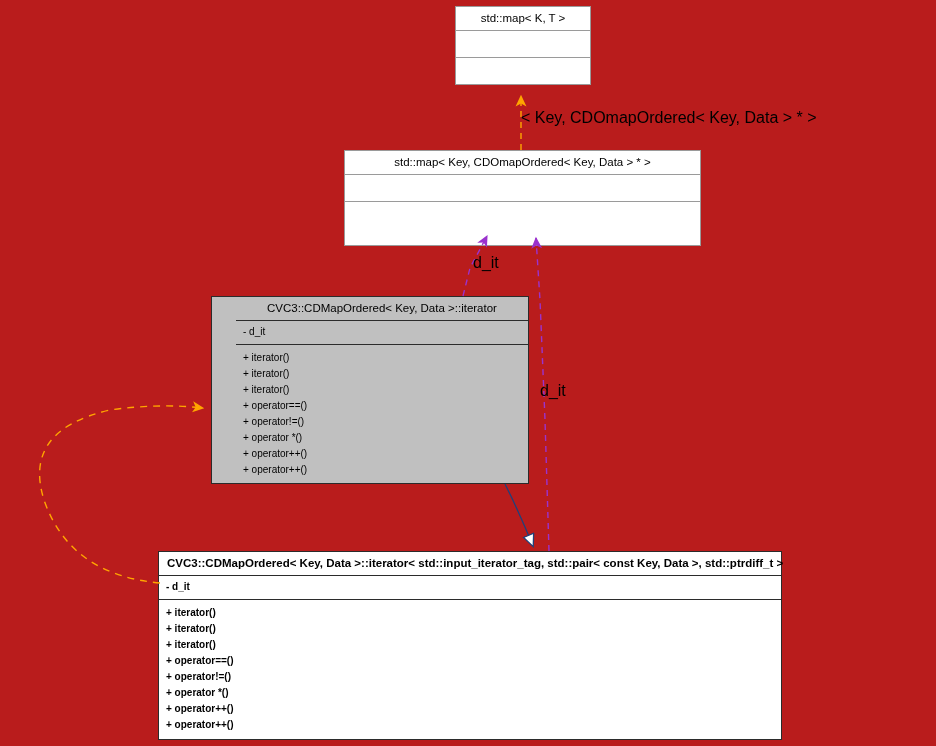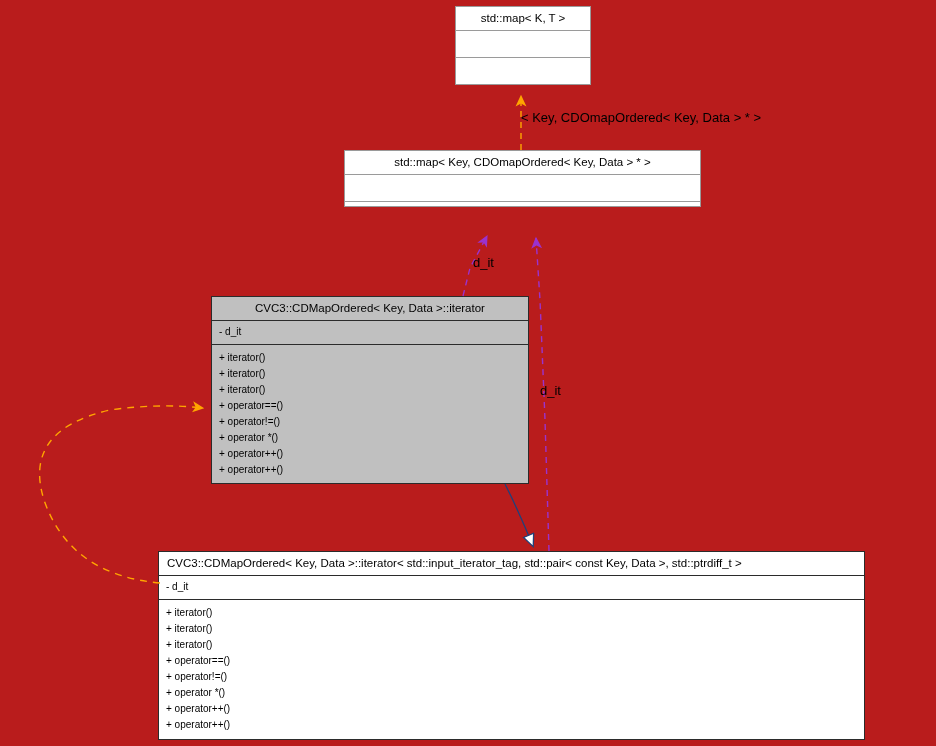--- a/index.html
+++ b/index.html
@@ -22,20 +22,21 @@
     position: absolute;
     box-sizing: border-box;
     border: 1px solid #9a9a9a;
     background: #ffffff;
     font-size: 11px;
     color: #000000;
   }
   .uml-box.filled {
     background: #c0c0c0;
     border: 1px solid #2b2b2b;
+    padding-left: 24px;
   }
   .uml-box.plainborder {
     border: 1px solid #2b2b2b;
   }
   .uml-title {
     box-sizing: border-box;
     text-align: center;
     white-space: nowrap;
     padding: 4px 6px 5px 6px;
     font-size: 11.5px;
@@ -56,21 +57,21 @@
   }
   .uml-section.empty {
     height: 26px;
     padding: 0;
   }
   .uml-row {
     white-space: nowrap;
   }
   .edge-label {
     position: absolute;
-    font-size: 13px;
+    font-size: 16px;
     color: #000000;
     white-space: nowrap;
     line-height: 13px;
   }
   svg.overlay {
     position: absolute;
     left: 0;
     top: 0;
     width: 936px;
     height: 746px;
@@ -83,21 +84,21 @@
 <div id="canvas">
 
   <div class="uml-box" style="left:455px; top:6px; width:136px; height:79px;">
     <div class="uml-title">std::map&lt; K, T &gt;</div>
     <div class="uml-sep"></div>
     <div class="uml-section empty"></div>
     <div class="uml-sep"></div>
     <div class="uml-section empty"></div>
   </div>
 
-  <div class="uml-box" style="left:344px; top:150px; width:357px; height:57px;">
+  <div class="uml-box" style="left:344px; top:150px; width:357px; height:96px;">
     <div class="uml-title">std::map&lt; Key, CDOmapOrdered&lt; Key, Data &gt; * &gt;</div>
     <div class="uml-sep"></div>
     <div class="uml-section empty"></div>
     <div class="uml-sep"></div>
     <div class="uml-section empty"></div>
   </div>
 
   <div class="uml-box filled" style="left:211px; top:296px; width:318px; height:188px;">
     <div class="uml-title">CVC3::CDMapOrdered&lt; Key, Data &gt;::iterator</div>
     <div class="uml-sep dark"></div>
@@ -110,21 +111,21 @@
       <div class="uml-row">+ iterator()</div>
       <div class="uml-row">+ iterator()</div>
       <div class="uml-row">+ operator==()</div>
       <div class="uml-row">+ operator!=()</div>
       <div class="uml-row">+ operator *()</div>
       <div class="uml-row">+ operator++()</div>
       <div class="uml-row">+ operator++()</div>
     </div>
   </div>
 
-  <div class="uml-box plainborder" style="left:158px; top:551px; width:707px; height:189px;">
+  <div class="uml-box plainborder" style="left:158px; top:551px; width:624px; height:189px;font-weight:bold;">
     <div class="uml-title" style="text-align:left; padding-left:8px;">CVC3::CDMapOrdered&lt; Key, Data &gt;::iterator&lt; std::input_iterator_tag, std::pair&lt; const Key, Data &gt;, std::ptrdiff_t &gt;</div>
     <div class="uml-sep dark"></div>
     <div class="uml-section">
       <div class="uml-row">- d_it</div>
     </div>
     <div class="uml-sep dark"></div>
     <div class="uml-section" style="padding-top:5px;">
       <div class="uml-row">+ iterator()</div>
       <div class="uml-row">+ iterator()</div>
       <div class="uml-row">+ iterator()</div>

